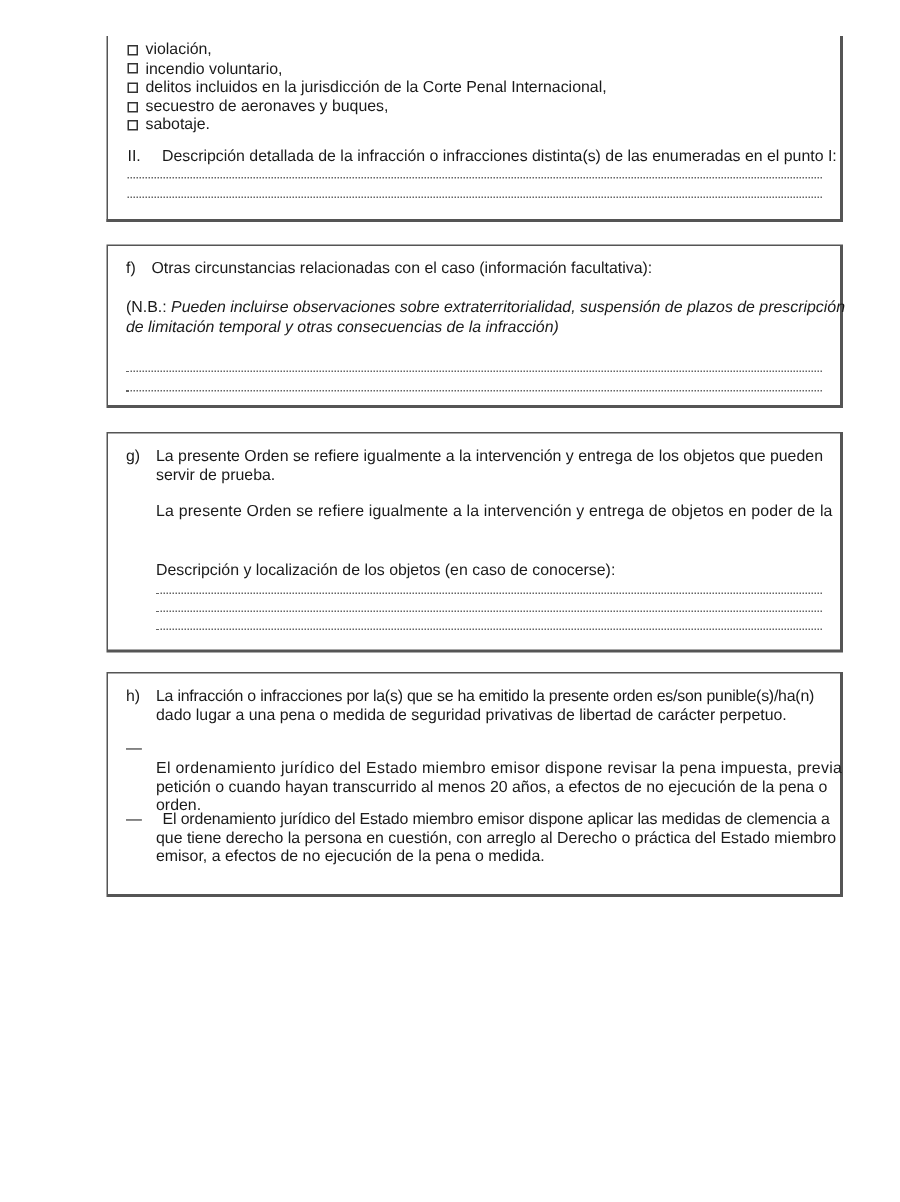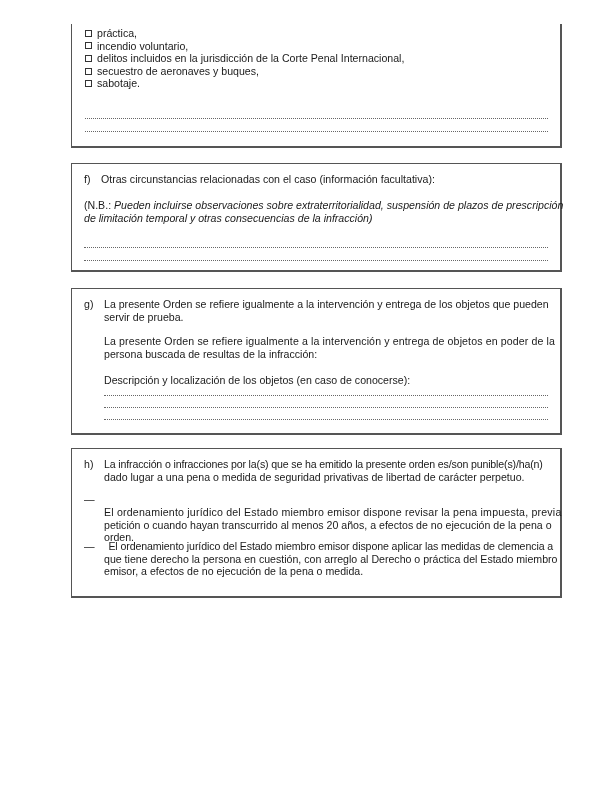--- a/index.html
+++ b/index.html
@@ -46,38 +46,42 @@
     }
     .italic { font-style: italic; }
   </style>
 </head>
 <body>
 
 <div class="box cont" style="top:24px; height:124px;">
   <div style="position:absolute; left:13px; top:3px;">
     <div class="cb-row">
       <span class="cb"></span>
-      <span>práctica,</span>
+      <span>violación,</span>
     </div>
     <div class="cb-row">
       <span class="cb"></span>
       <span>incendio voluntario,</span>
     </div>
     <div class="cb-row">
       <span class="cb"></span>
       <span>delitos incluidos en la jurisdicción de la Corte Penal Internacional,</span>
     </div>
     <div class="cb-row">
       <span class="cb"></span>
       <span>secuestro de aeronaves y buques,</span>
     </div>
     <div class="cb-row">
       <span class="cb"></span>
       <span>sabotaje.</span>
     </div>
+  </div>
+  <div class="line" style="position:absolute; left:13px; top:74px;">
+    <span style="display:inline-block; width:20px;">II.</span>
+    <span>Descripción detallada de la infracción o infracciones distinta(s) de las enumeradas en el punto I:</span>
   </div>
   <div class="dots" style="position:absolute; left:13px; right:12px; top:86px;"></div>
   <div class="dots" style="position:absolute; left:13px; right:12px; top:99px;"></div>
 </div>
 
 <div class="box" style="top:163px; height:109px;">
   <span style="position:absolute; left:12px; top:9px;">f)</span>
   <span class="line" style="position:absolute; left:29px; top:9px;">Otras circunstancias relacionadas con el caso (información facultativa):</span>
   <div style="position:absolute; left:12px; top:35px; width:468px;">
     <div class="line">
@@ -90,21 +94,20 @@
 </div>
 
 <div class="box" style="top:288px; height:147px;">
   <span style="position:absolute; left:12px; top:9px;">g)</span>
   <div style="position:absolute; left:32px; top:9px;">
     <div class="line">La presente Orden se refiere igualmente a la intervención y entrega de los objetos que pueden</div>
     <div class="line">servir de prueba.</div>
   </div>
   <div style="position:absolute; left:32px; top:46px;">
     <div class="line" style="letter-spacing:0.12px;">La presente Orden se refiere igualmente a la intervención y entrega de objetos en poder de la</div>
-    <div class="line">persona buscada de resultas de la infracción:</div>
   </div>
   <div class="line" style="position:absolute; left:32px; top:85px;">Descripción y localización de los objetos (en caso de conocerse):</div>
   <div class="dots" style="position:absolute; left:32px; right:12px; top:98px;"></div>
   <div class="dots" style="position:absolute; left:32px; right:12px; top:110px;"></div>
   <div class="dots" style="position:absolute; left:32px; right:12px; top:122px;"></div>
 </div>
 
 <div class="box" style="top:448px; height:150px;">
   <span style="position:absolute; left:12px; top:9px;">h)</span>
   <div style="position:absolute; left:32px; top:9px;">

